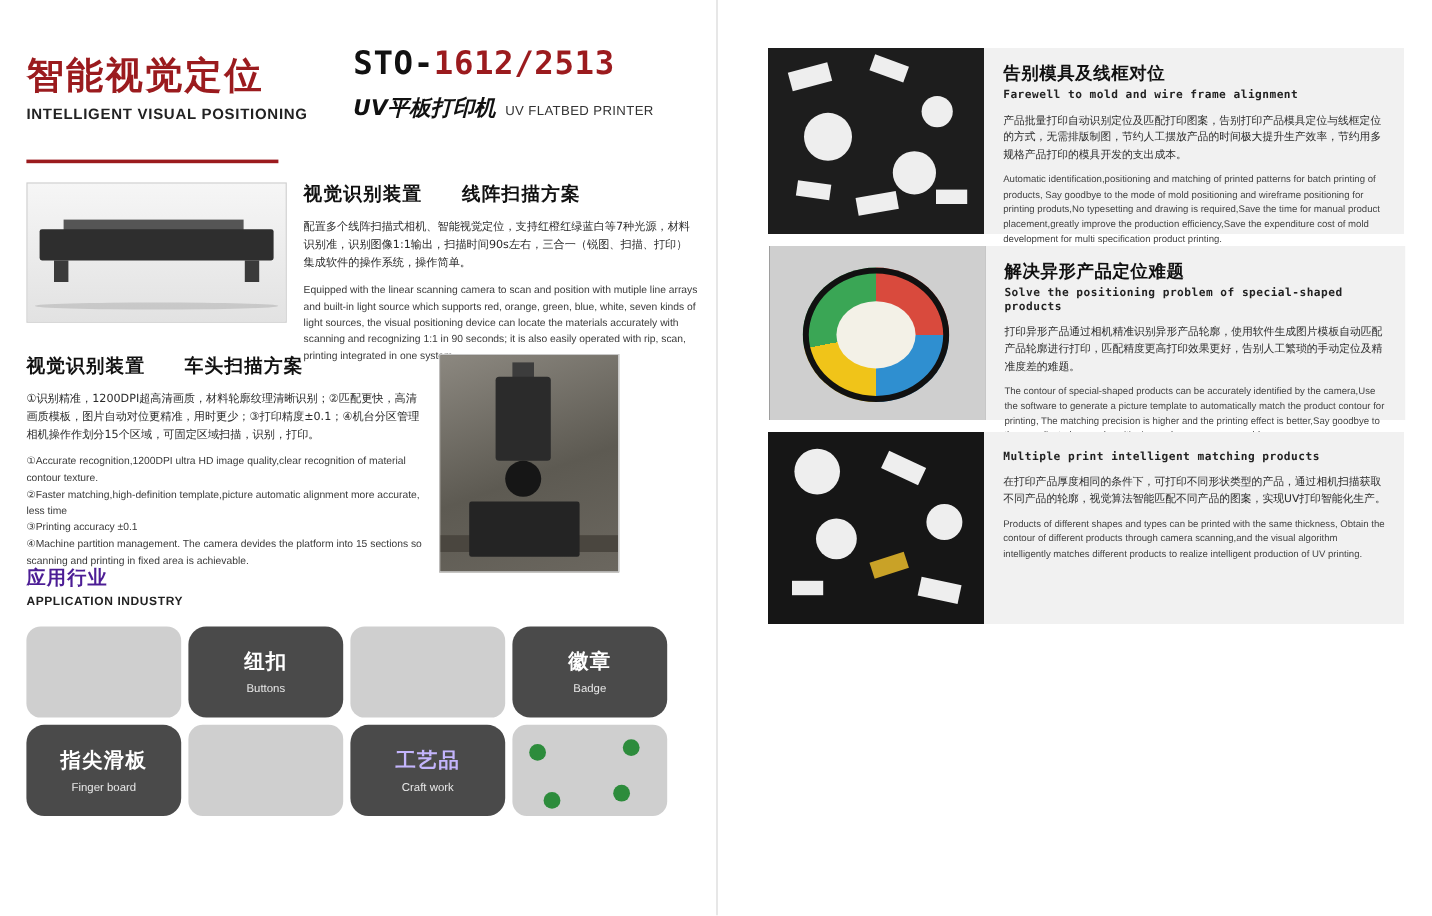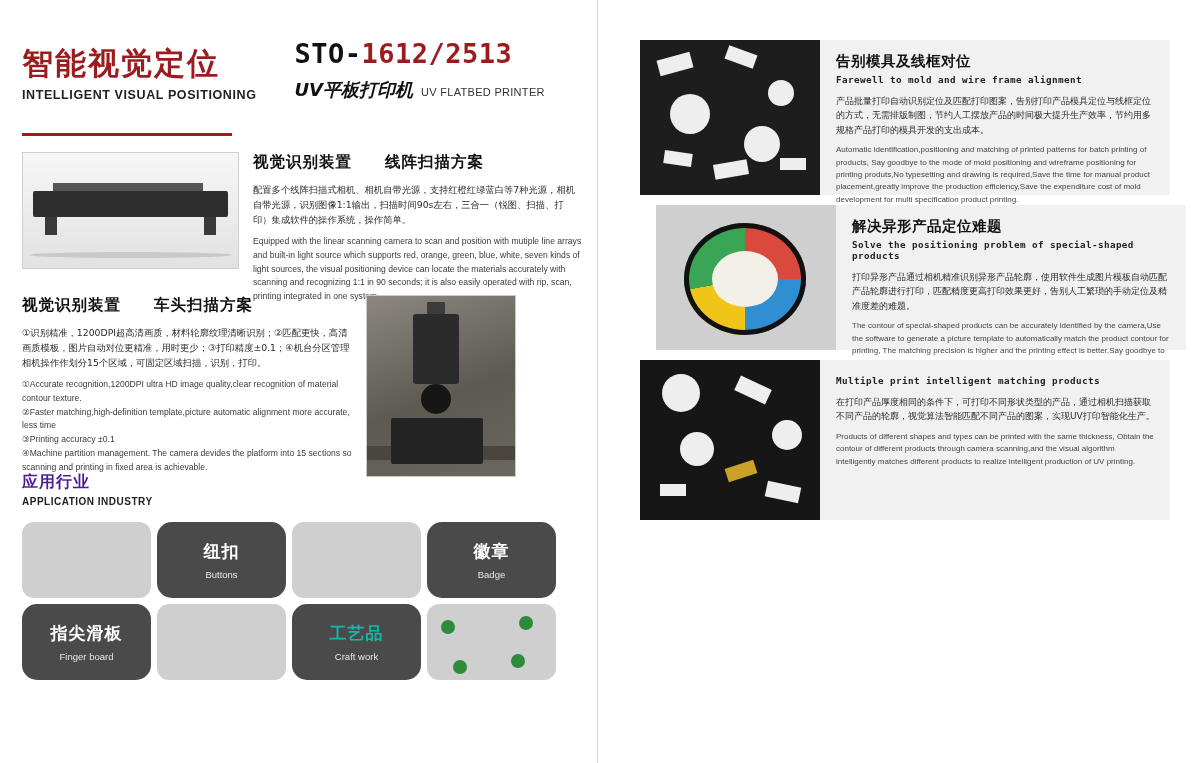--- a/index.html
+++ b/index.html
@@ -64,21 +64,21 @@
 
   
   .sec3-title{position:absolute;left:22px;top:472px;}
   .sec3-title .cn{font-size:16px;font-weight:bold;color:#4c1d95;font-family:"DejaVu Sans",sans-serif;letter-spacing:1px;}
   .sec3-title .en{font-size:10px;font-weight:bold;color:#222;letter-spacing:0.5px;margin-top:3px;}
 
   .grid{position:absolute;left:22px;top:522px;width:540px;display:grid;grid-template-columns:repeat(4,129px);grid-template-rows:76px 76px;gap:6px 6px;}
   .cell{border-radius:12px;overflow:hidden;position:relative;}
   .cell.label{background:#4a4a4a;display:flex;flex-direction:column;align-items:center;justify-content:center;color:#fff;border-radius:15px;}
   .cell.label .cn{font-size:17px;font-weight:bold;font-family:"DejaVu Sans",sans-serif;letter-spacing:1px;}
-  .cell.label .cn.red{color:#14b8a6;}
+  .cell.label .cn.red{color:#c4b5fd;}
   .cell.label .en{font-size:9.5px;margin-top:6px;color:#e8e8e8;}
   .cell.img{background:#cfcfcf;}
   .img-badges{background:
      radial-gradient(circle at 20% 25%, #c23b22 0 11px, transparent 12px),
      radial-gradient(circle at 55% 20%, #c23b22 0 11px, transparent 12px),
      radial-gradient(circle at 85% 30%, #c23b22 0 11px, transparent 12px),
      radial-gradient(circle at 32% 60%, #c23b22 0 11px, transparent 12px),
      radial-gradient(circle at 68% 62%, #c23b22 0 11px, transparent 12px),
      radial-gradient(circle at 15% 88%, #c23b22 0 11px, transparent 12px),
      radial-gradient(circle at 50% 90%, #c23b22 0 11px, transparent 12px),
@@ -140,21 +140,21 @@
     <div class="sec1">
       <div class="photo p1">
         <div class="printer-top"></div>
         <div class="printer-body"></div>
         <div class="printer-legL"></div>
         <div class="printer-legR"></div>
         <div class="shadow"></div>
       </div>
       <div class="sec1-txt">
         <div class="h-cn">视觉识别装置　　线阵扫描方案</div>
-        <div class="body-cn">配置多个线阵扫描式相机、相机自带光源，支持红橙红绿蓝白等7种光源，相机自带光源，识别图像1:1输出，扫描时间90s左右，三合一（锐图、扫描、打印）集成软件的操作系统，操作简单。</div>
+        <div class="body-cn">配置多个线阵扫描式相机、智能视觉定位，支持红橙红绿蓝白等7种光源，材料识别准，识别图像1:1输出，扫描时间90s左右，三合一（锐图、扫描、打印）集成软件的操作系统，操作简单。</div>
         <div class="body-en">Equipped with the linear scanning camera to scan and position with mutiple line arrays and built-in light source which supports red, orange, green, blue, white, seven kinds of light sources, the visual positioning device can locate the materials accurately with scanning and recognizing 1:1 in 90 seconds; it is also easily operated with rip, scan, printing integrated in one system.</div>
       </div>
     </div>
 
     <div class="sec2">
       <div class="sec2-txt">
         <div class="h-cn">视觉识别装置　　车头扫描方案</div>
         <div class="body-cn">①识别精准，1200DPI超高清画质，材料轮廓纹理清晰识别；②匹配更快，高清画质模板，图片自动对位更精准，用时更少；③打印精度±0.1；④机台分区管理相机操作作划分15个区域，可固定区域扫描，识别，打印。</div>
         <div class="body-en" style="white-space:pre-line">①Accurate recognition,1200DPI ultra HD image quality,clear recognition of material contour texture.
 ②Faster matching,high-definition template,picture automatic alignment more accurate, less time
@@ -219,21 +219,21 @@
         </div>
       </div>
       <div class="rtext">
         <div class="h-cn">告别模具及线框对位</div>
         <div class="h-en">Farewell to mold and wire frame alignment</div>
         <div class="b-cn">产品批量打印自动识别定位及匹配打印图案，告别打印产品模具定位与线框定位的方式，无需排版制图，节约人工摆放产品的时间极大提升生产效率，节约用多规格产品打印的模具开发的支出成本。</div>
         <div class="b-en">Automatic identification,positioning and matching of printed patterns for batch printing of products, Say goodbye to the mode of mold positioning and wireframe positioning for printing produts,No typesetting and drawing is required,Save the time for manual product placement,greatly improve the production efficiency,Save the expenditure cost of mold development for multi specification product printing.</div>
       </div>
     </div>
 
-    <div class="rblock" style="left:59px;top:205px;width:530px;height:145px;">
+    <div class="rblock" style="left:44px;top:205px;width:530px;height:145px;">
       <div class="rphoto">
         <div class="shapes-b">
           <div style="position:absolute;left:28px;top:18px;width:122px;height:112px;border-radius:50%;background:
             conic-gradient(#d94a3d 0 25%, #2f8fd0 0 50%, #f0c419 0 72%, #3aa655 0 100%);
             box-shadow:0 0 0 5px #111 inset;"></div>
           <div style="position:absolute;left:56px;top:46px;width:66px;height:56px;border-radius:50%;background:#f3f1e7;"></div>
         </div>
       </div>
       <div class="rtext">
         <div class="h-cn">解决异形产品定位难题</div>

